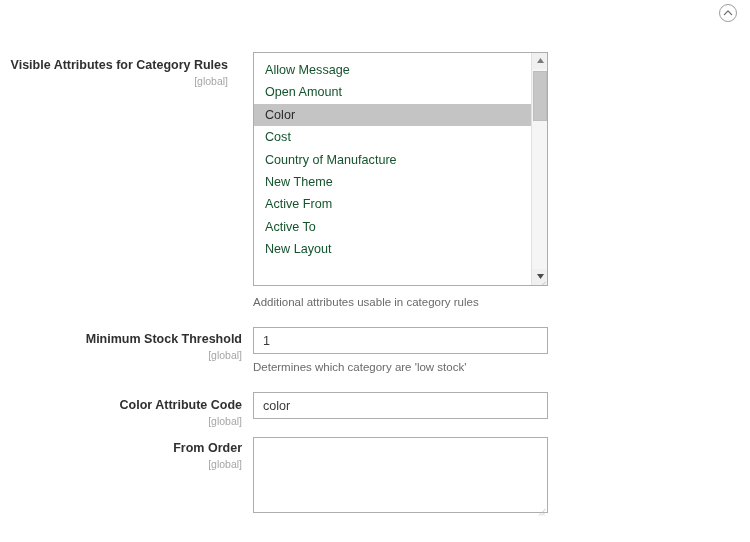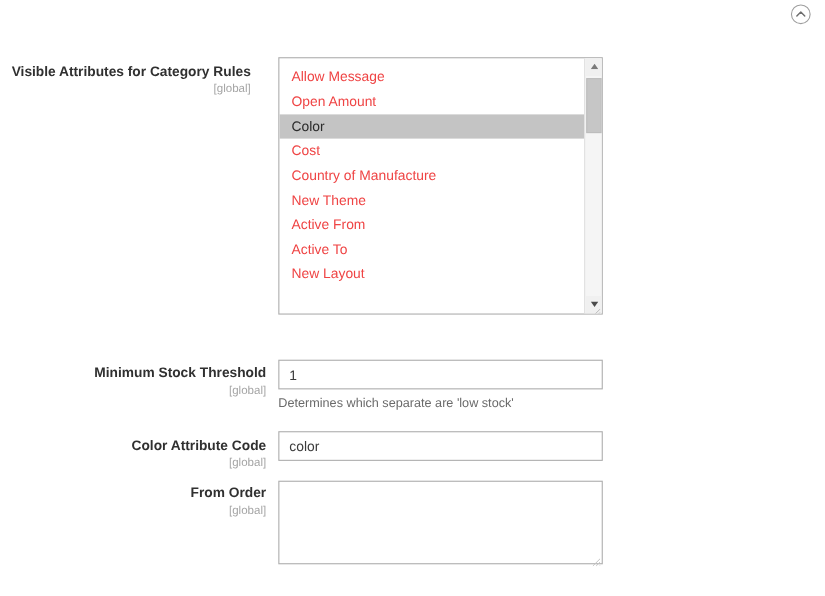--- a/index.html
+++ b/index.html
@@ -88,21 +88,21 @@
     left: 0; top: 0;
     width: 277px;
     height: 232px;
     padding: 6px 0 0 0;
   }
   .lb-option {
     height: 22.4px;
     line-height: 22.4px;
     padding: 0 0 0 11px;
     font-size: 12.6px;
-    color: #ef4444;
+    color: #14532d;
     white-space: nowrap;
     cursor: default;
   }
   .lb-option.selected {
     background: #c4c4c4;
     color: #2b2b2b;
   }
 
   
   .lb-scroll {
@@ -230,29 +230,30 @@
       </div>
     </div>
 
     <div class="lb-grip">
       <svg width="9" height="9" viewBox="0 0 9 9">
         <path d="M8.5 2 L2 8.5 M8.5 5 L5 8.5 M8.5 8 L8 8.5" stroke="#b9b9b9" stroke-width="0.9" fill="none"></path>
       </svg>
     </div>
   </div>
 
+  <div class="field-note" style="left:253px; top:295px;">Additional attributes usable in category rules</div>
 
   <div class="field-label" style="left:0px; top:332px; width:242px;">
     <span>Minimum Stock Threshold</span>
     <span class="field-scope">[global]</span>
   </div>
 
   <input class="text-input" type="text" style="left: 253px; top: 327px; width: 295px; height: 27px;" value="1">
 
-  <div class="field-note" style="left:253px; top:360px;">Determines which separate are 'low stock'</div>
+  <div class="field-note" style="left:253px; top:360px;">Determines which category are 'low stock'</div>
 
   <div class="field-label" style="left:0px; top:398px; width:242px;padding-left:20px;">
     <span>Color Attribute Code</span>
     <span class="field-scope">[global]</span>
   </div>
 
   <input class="text-input" type="text" style="left: 253px; top: 392px; width: 295px; height: 27px;" value="color">
 
   <div class="field-label" style="left:0px; top:441px; width:242px;">
     <span>From Order</span>

